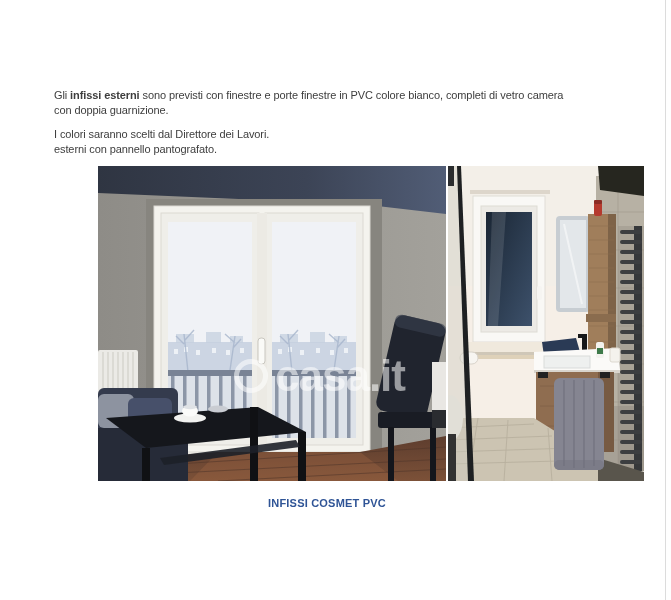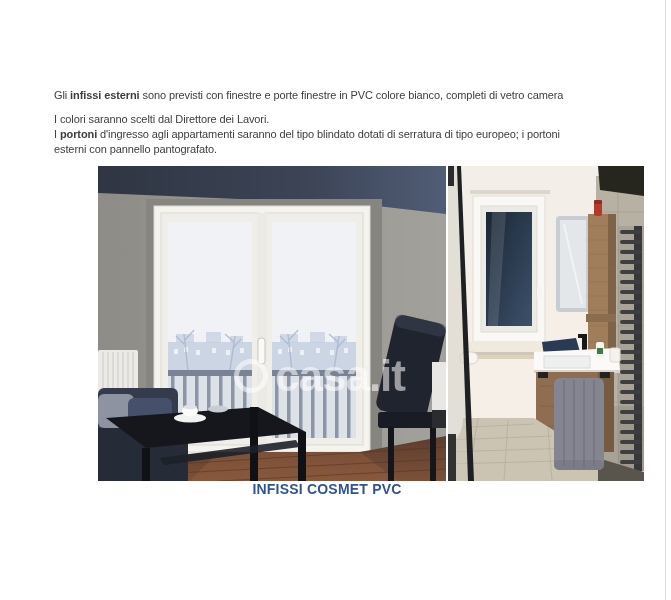--- a/index.html
+++ b/index.html
@@ -37,40 +37,40 @@
   .wm-ring{
     width:34px;height:34px;box-sizing:border-box;
     border:5px solid rgba(255,255,255,0.55);
     border-radius:50%;
     flex:0 0 auto;
   }
   .wm-text{
     font-size:44px;font-weight:bold;line-height:1;letter-spacing:-1px;
   }
   .caption{
-    width:546px;margin-top:0;
+    width:546px;margin-top:16px;
     text-align:center;
-    font-size:14px;font-weight:bold;letter-spacing:0.2px;
+    font-size:11px;font-weight:bold;letter-spacing:0.2px;
     color:#2f5496;
   }
 </style>
 </head>
 <body>
 
 <div class="page-edge"></div>
 
 <div class="page">
 
   <section class="doc-text">
       <p>
         <span class="line"><span>Gli </span><span class="b">infissi esterni</span><span> sono previsti con finestre e porte finestre in PVC colore bianco, completi di vetro camera</span></span>
+        <span class="line"><span>con doppia guarnizione.</span></span>
       </p>
       <p>
         <span class="line"><span>I colori saranno scelti dal Direttore dei Lavori.</span></span>
-        <span class="line"><span>I </span><span class="b">portoni</span><span> d'ingresso agli appartamenti saranno del tipo blindato dotati di serratura di tipo europeo; i portoni</span></span>
         <span class="line"><span>esterni con pannello pantografato.</span></span>
       </p>
       <p>
       </p>
     </section>
 
   <figure class="figure-row" style="margin-left:0;margin-right:0;padding-left:44px;">
 
     <div class="photo">
       <svg width="348" height="315" viewBox="0 0 348 315">

